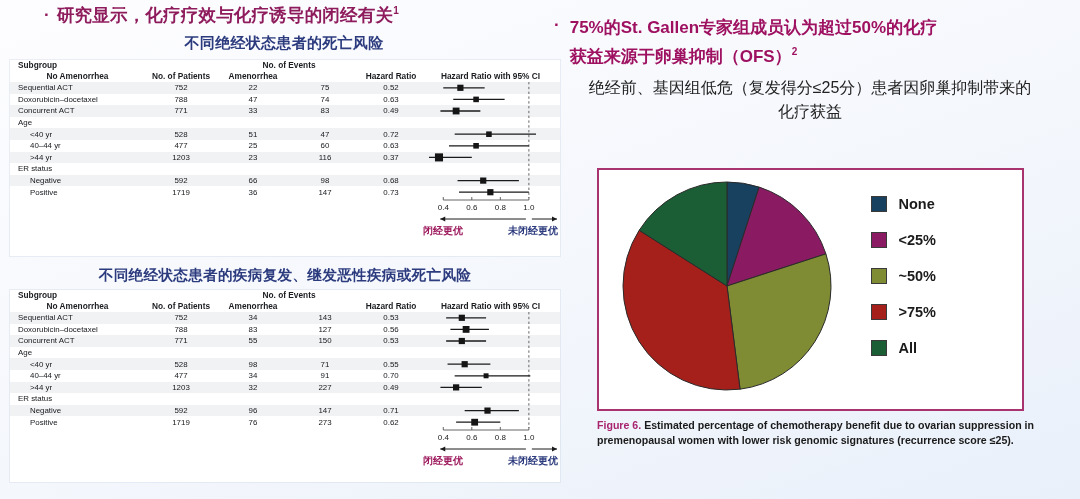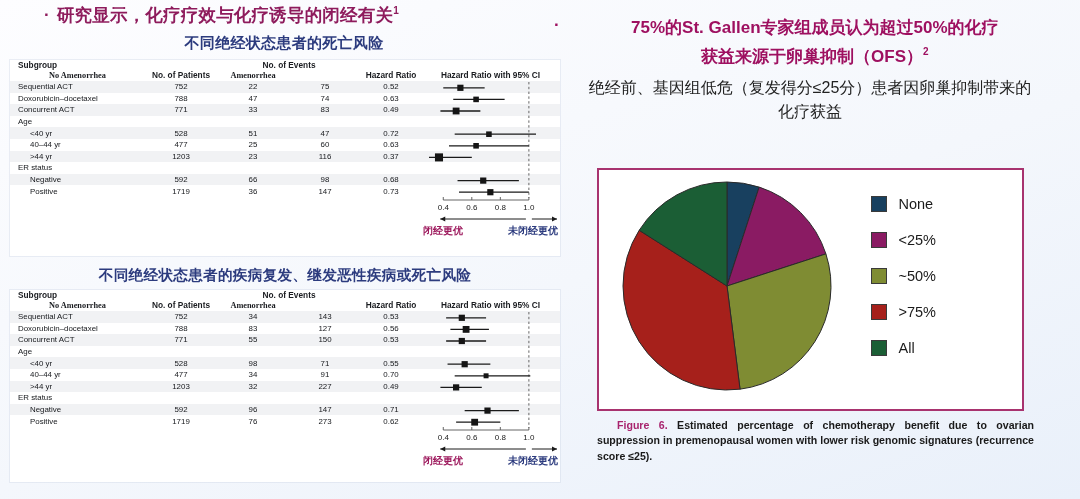--- a/index.html
+++ b/index.html
@@ -41,56 +41,56 @@
     font-size:8.3px;font-weight:bold;color:#1a1c20;padding:0 0 1px 0;
     vertical-align:bottom;text-align:center;white-space:nowrap;
   }
   table.forest th.left{text-align:left;padding-left:8px;}
   table.forest td{font-size:7.9px;padding:0;height:11.6px;vertical-align:middle;}
   .c-sub{text-align:left;padding-left:8px !important;white-space:nowrap;}
   .c-sub.indent{padding-left:20px !important;}
   .c-num{text-align:center;}
   .c-hr{text-align:center;}
   tr.shade td{background:#f1f2f4;}
-  .subhdr{font-size:7.6px;font-weight:normal;text-align:center;color:#1a1c20;font-family:Liberation Serif, serif;}
+  .subhdr{font-size:7.6px;font-weight:normal;text-align:center;color:#1a1c20;}
 
   
   .plotcol{position:relative;padding:0;}
   svg.plot{position:absolute;left:0;top:0;}
 
   .axis-note{display:flex;gap:10px;justify-content:flex-start;font-size:10px;font-weight:bold;}
   .note-pink{color:#9E1B5E;text-align:center;}
   .note-blue{color:#2C3B7E;text-align:right;}
 
   
   .right{position:absolute;left:540px;top:0;width:540px;height:499px;}
   .r-bullet{
     display:flex;align-items:flex-start;gap:10px;
     color:#9E1060;font-weight:bold;font-size:17px;line-height:1.7;
     padding:14px 20px 0 14px;
   }
-  .r-bullet .txt{text-align:center;flex:1;}
+  .r-bullet .txt{flex:1;}
   .r-desc{
     color:#222;font-size:16px;text-align:center;line-height:1.5;
     padding:4px 42px 0 42px;
   }
   .chart-box{
     position:absolute;left:57px;top:168px;width:427px;height:243px;
     border:2px solid #A8336F;background:#ffffff;box-sizing:border-box;
   }
   .legend{position:absolute;right:86px;top:26px;display:flex;flex-direction:column;gap:20px;}
-  .legend-row{display:flex;align-items:flex-end;gap:12px;}
+  .legend-row{display:flex;align-items:flex-end;gap:12px;font-weight:bold;}
   .sw{width:14px;height:14px;border:1px solid #3a3a3a;}
   .lg-label{font-size:14.5px;color:#1b1b1b;}
   .caption{
     position:absolute;left:57px;top:418px;width:437px;
     font-size:10.6px;font-weight:bold;color:#1a1a1a;line-height:1.45;
     text-align:justify;
   }
-  .caption .figno{color:#A8246E;margin-left:20px;}
+  .caption .figno{color:#A8246E;}
 </style>
 </head>
 <body>
 
 <div class="slide">
 
   <div class="left">
 
     <div class="bullet-head">
       <span class="bullet-dot">·</span>

